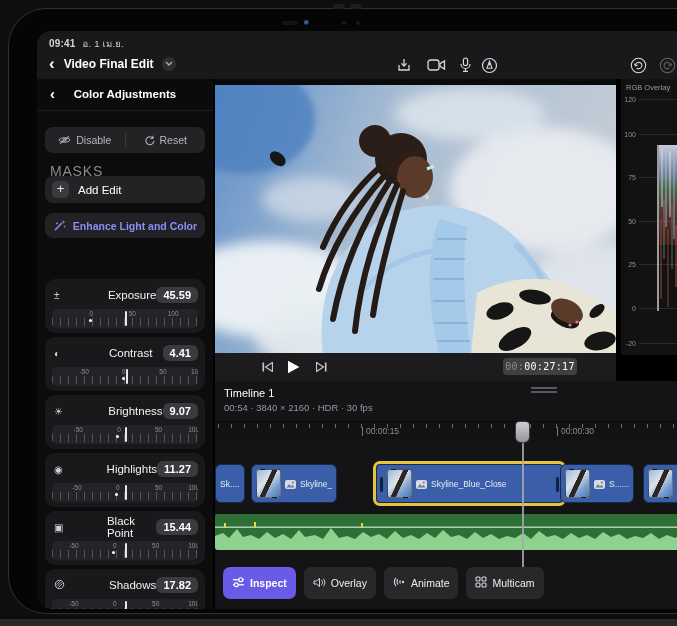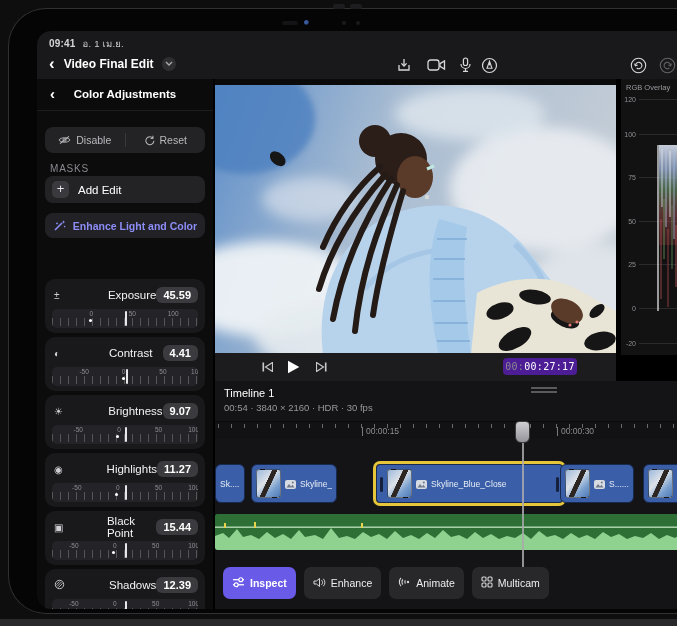--- a/index.html
+++ b/index.html
@@ -36,21 +36,21 @@
   
   .sidebar { position:absolute; left:0; top:48px; width:176px; height:530px; background:#0c0c0d; }
   .side-head { position:absolute; left:0; top:0; width:176px; height:32px; background:#0b0b0c; border-bottom:1px solid #1d1d1f; }
   .side-head .backchev { position:absolute; left:13px; top:7px; font-size:15px; }
   .side-title { position:absolute; left:0; top:9px; width:176px; text-align:center; font-size:11.5px; font-weight:bold; color:#fff; }
 
   .btn-duo { position:absolute; left:8px; top:48px; width:160px; height:26px; background:#232326; border-radius:8px; display:flex; }
   .btn-duo .half { flex:1; display:flex; align-items:center; justify-content:center; gap:5px; font-size:10.5px; color:#b9b9be; }
   .btn-duo .div { width:1px; height:14px; background:#3a3a3e; align-self:center; }
 
-  .sec-label { position:absolute; left:13px; font-size:10px; letter-spacing:.8px; color:#8a8a8f; }
+  .sec-label { position:absolute; left:13px; font-size:14px; letter-spacing:.8px; color:#8a8a8f; }
   .row-btn { position:absolute; left:8px; width:160px; background:#232326; border-radius:8px; display:flex; align-items:center; }
   .addmask { top:97px; height:27px; padding-left:7px; gap:9px; }
   .plus-sq { width:17px; height:17px; background:#3a3a3e; border-radius:5px; color:#e7e7ea; font-size:13px; line-height:15px; text-align:center; }
   .addmask .lbl { font-size:11.5px; color:#fff; }
   .enhance { top:134px; height:25px; justify-content:center; gap:7px; background:#212126; }
   .enhance .lbl { font-size:10.5px; color:#8d8df7; font-weight:bold; }
 
   .light-row { position:absolute; left:0; top:176px; width:176px; height:18px; }
   .light-row .sec-label { position:absolute; left:13px; top:4px; }
   .light-row .wand { position:absolute; right:40px; top:2px; }
@@ -67,21 +67,21 @@
     background:repeating-linear-gradient(90deg,#55555a 0 1px, transparent 1px 8px); }
   .ruler .tl { position:absolute; top:1px; transform:translateX(-50%); font-size:6.5px; color:#8e8e93; }
   .ruler .marker { position:absolute; top:2px; bottom:2px; width:2px; background:#e8e8ea; border-radius:1px; }
   .ruler .dot { position:absolute; bottom:6px; width:3px; height:3px; border-radius:50%; background:#fff; }
 
   
   .preview { position:absolute; left:178px; top:48px; width:401px; height:276px; background:#0a0a0a; overflow:hidden; }
   .preview svg { display:block; }
   .transport { position:absolute; left:178px; top:322px; width:401px; height:28px; background:#1c1c1e; }
   .tbtn { position:absolute; top:5px; width:20px; height:18px; display:flex; align-items:center; justify-content:center; }
-  .timecode { position:absolute; left:288px; top:5px; width:74px; height:17px; background:#4c1d95; border-radius:4px;
+  .timecode { position:absolute; left:288px; top:5px; width:74px; height:17px; background:#404040; border-radius:4px;
               display:flex; align-items:center; justify-content:center;
               font-family:"DejaVu Sans Mono", monospace; font-size:10px; letter-spacing:.3px; }
   .timecode .dim { color:#8b8b90; } .timecode .lit { color:#fff; }
 
   
   .scope { position:absolute; left:584px; top:48px; width:65px; height:276px; background:#121213; }
   .scope-title { position:absolute; left:5px; top:4px; font-size:7.5px; color:#9a9a9f; }
   .scope .gl { position:absolute; left:18px; right:0; height:1px; background:#2b2b2d; }
   .scope .ax { position:absolute; left:0; width:15px; text-align:right; font-size:7px; color:#8e8e93; transform:translateY(-50%); }
   .scope svg { position:absolute; left:0; top:0; }
@@ -326,21 +326,21 @@
               <div class="dot" style="left: 41%;"></div>
             </div>
           </div>
           <div class="card">
             <div class="hrow">
               <span class="sic"><svg width="11" height="11" viewBox="0 0 12 12">
                   <circle cx="6" cy="6" r="4.6" fill="none" stroke="#cfcfd4" stroke-width="1"></circle>
                   <path d="M3.2,8.2 L8.2,3.2 M4.8,9.4 L9.4,4.8 M2.6,6.2 L6.2,2.6" stroke="#cfcfd4" stroke-width=".9" fill="none"></path>
                 </svg></span>
               <span class="sname">Shadows</span>
-              <span class="sval">12.39</span>
+              <span class="sval">17.82</span>
             </div>
             <div class="ruler">
               <div class="ticks"></div>
               <span class="tl" style="left: 15%;">-50</span>
               <span class="tl" style="left: 43%;">0</span>
               <span class="tl" style="left: 71%;">50</span>
               <span class="tl" style="left: 97%;">100</span>
               <div class="marker" style="left: 50%;"></div>
             </div>
           </div>
@@ -574,21 +574,21 @@
                 <line x1="1" y1="9.5" x2="13" y2="9.5" stroke="#fff" stroke-width="1.4"></line>
                 <circle cx="4.5" cy="9.5" r="2.1" fill="#6a5ae8" stroke="#fff" stroke-width="1.3"></circle>
               </svg></span>
             <span>Inspect</span>
           </div>
           <div class="toolbtn">
             <span><svg width="13" height="11" viewBox="0 0 13 11">
                 <path d="M1 4 H3.5 L6.5 1.5 V9.5 L3.5 7 H1 Z" fill="none" stroke="#d8d8dc" stroke-width="1"></path>
                 <path d="M8.5 3.2 a3 3 0 0 1 0 4.6 M10.3 1.8 a5.2 5.2 0 0 1 0 7.4" fill="none" stroke="#d8d8dc" stroke-width="1"></path>
               </svg></span>
-            <span>Enhance</span>
+            <span>Overlay</span>
           </div>
           <div class="toolbtn">
             <span><svg width="13" height="12" viewBox="0 0 13 12">
                 <path d="M5 3.5 a3.4 3.4 0 0 0 0 5" fill="none" stroke="#d8d8dc" stroke-width="1.1"></path>
                 <path d="M3 1.8 a6.2 6.2 0 0 0 0 8.4" fill="none" stroke="#d8d8dc" stroke-width="1.1"></path>
                 <path d="M7.5 4.5 a2 2 0 0 0 0 3" fill="none" stroke="#d8d8dc" stroke-width="1.1"></path>
                 <circle cx="10" cy="6" r="1.2" fill="#d8d8dc"></circle>
               </svg></span>
             <span>Animate</span>
           </div>

